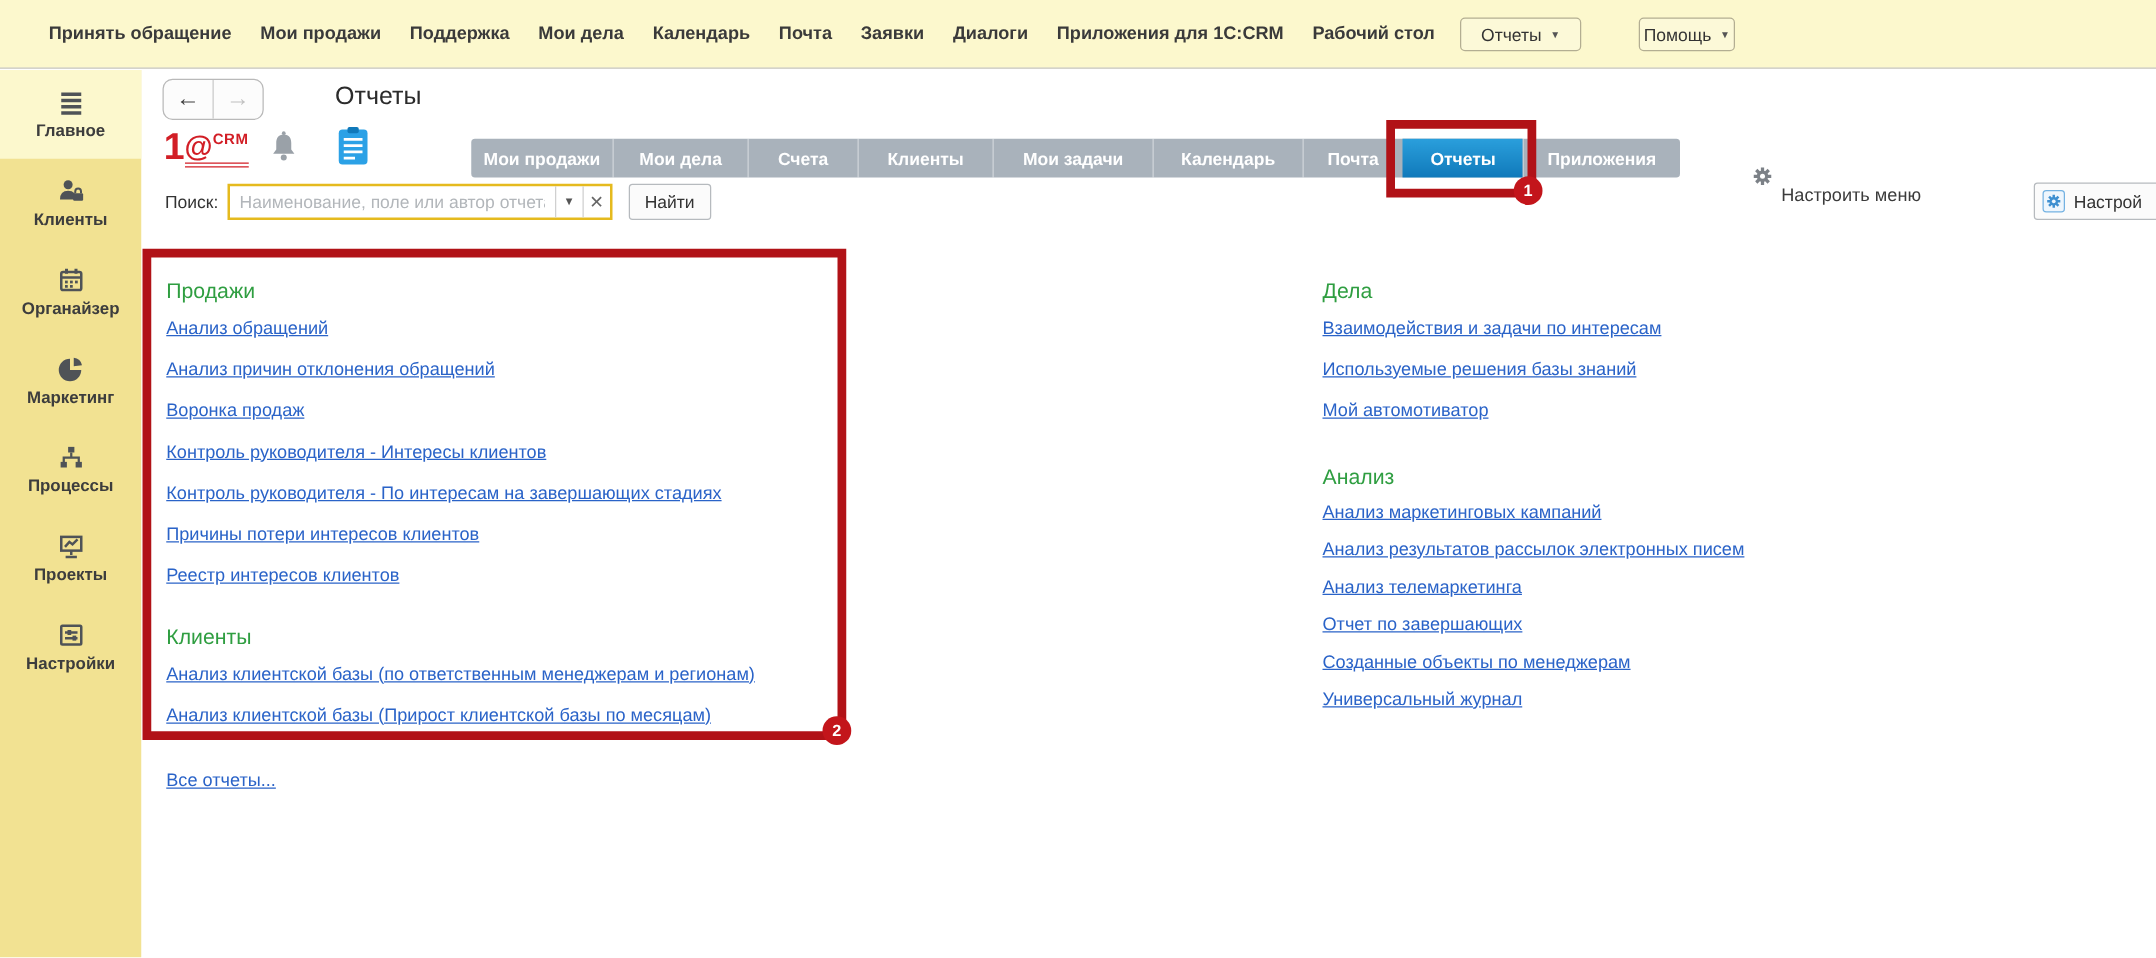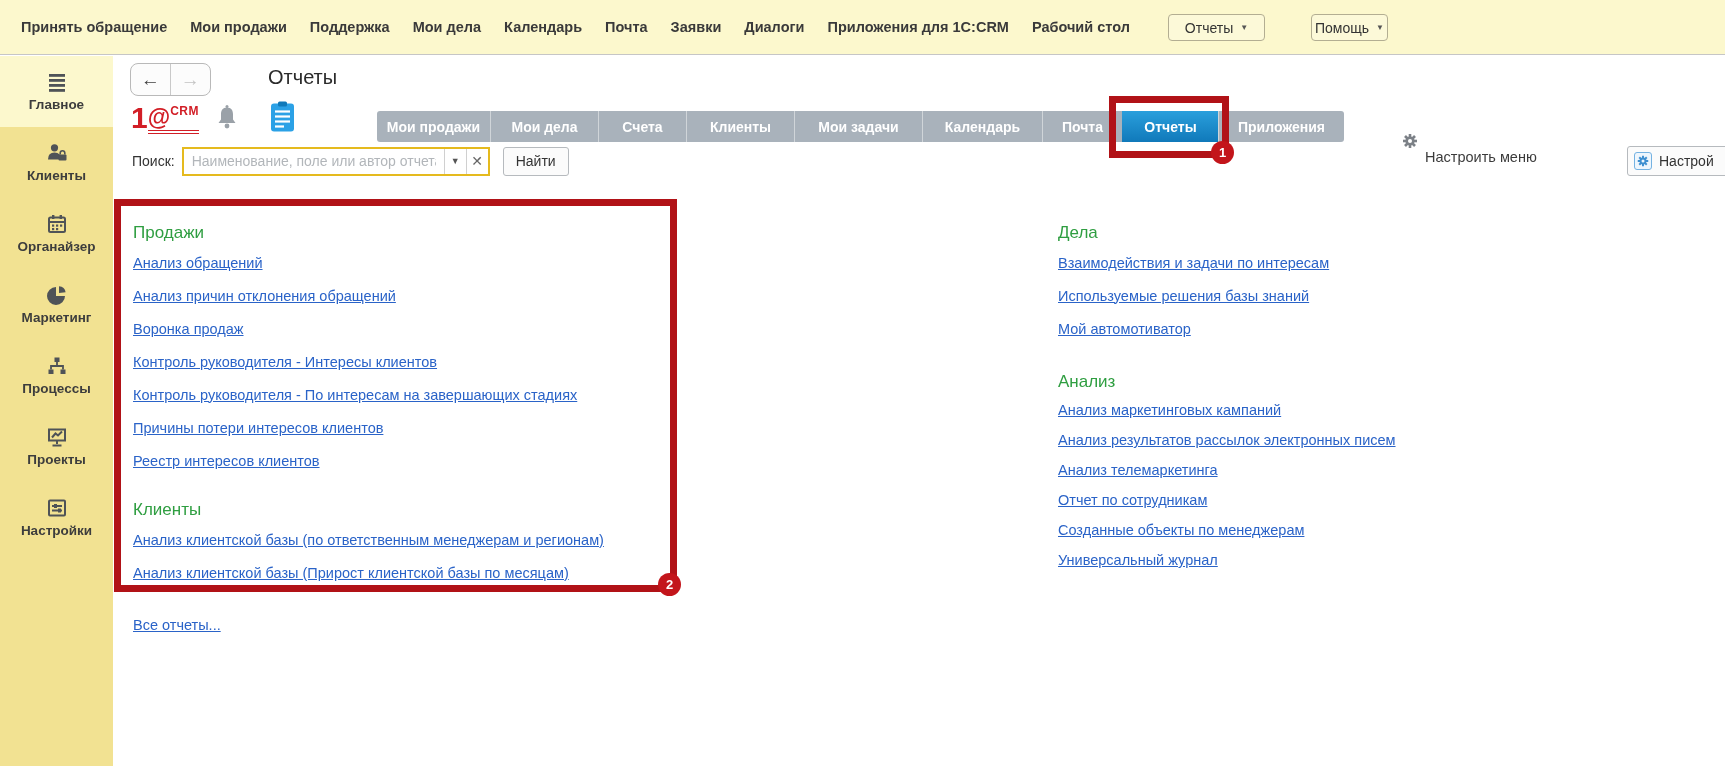--- a/index.html
+++ b/index.html
@@ -3,21 +3,21 @@
 <meta charset="utf-8">
 <style>
   * { margin:0; padding:0; box-sizing:border-box; }
   html,body { width:1725px; height:766px; overflow:hidden; background:#fff;
               font-family:"Liberation Sans","DejaVu Sans",sans-serif; }
   #app { position:relative; width:1725px; height:766px; background:#fff; }
 
   
   .topbar { position:absolute; left:0; top:0; width:1725px; height:55px;
             background:#fcf8cd; border-bottom:1px solid #c6c6c6;
-            display:flex; align-items:center; gap:23px; padding-left:21px; }
+            display:flex; align-items:center; gap:23px; padding-left:39px; }
   .menu-item { font-size:14.5px; font-weight:bold; color:#3a3a3a; white-space:nowrap; cursor:pointer; }
   .top-btn { position:absolute; top:14px; height:27px; background:#fcf9d8;
              border:1px solid #b3ae92; border-radius:4px; display:flex; align-items:center;
              padding:0 10px; gap:7px; font-size:14px; color:#333; cursor:pointer; }
   .top-btn .caret { font-size:8px; color:#555; }
   #btn-reports-top { left:1168px; width:97px; justify-content:center; }
   #btn-help-top { left:1311px; width:77px; justify-content:center; }
 
   
   .sidebar { position:absolute; left:0; top:56px; width:113px; height:710px; background:#f2e292; }
@@ -386,21 +386,21 @@
       <div class="link-row">
             <a class="report-link">Анализ маркетинговых кампаний</a>
           </div>
           <div class="link-row">
             <a class="report-link">Анализ результатов рассылок электронных писем</a>
           </div>
           <div class="link-row">
             <a class="report-link">Анализ телемаркетинга</a>
           </div>
           <div class="link-row">
-            <a class="report-link">Отчет по сотрудникам</a>
+            <a class="report-link">Отчет по завершающих</a>
           </div>
           <div class="link-row">
             <a class="report-link">Созданные объекты по менеджерам</a>
           </div>
           <div class="link-row">
             <a class="report-link">Универсальный журнал</a>
           </div>
         </div>
     </div>
   </div>

